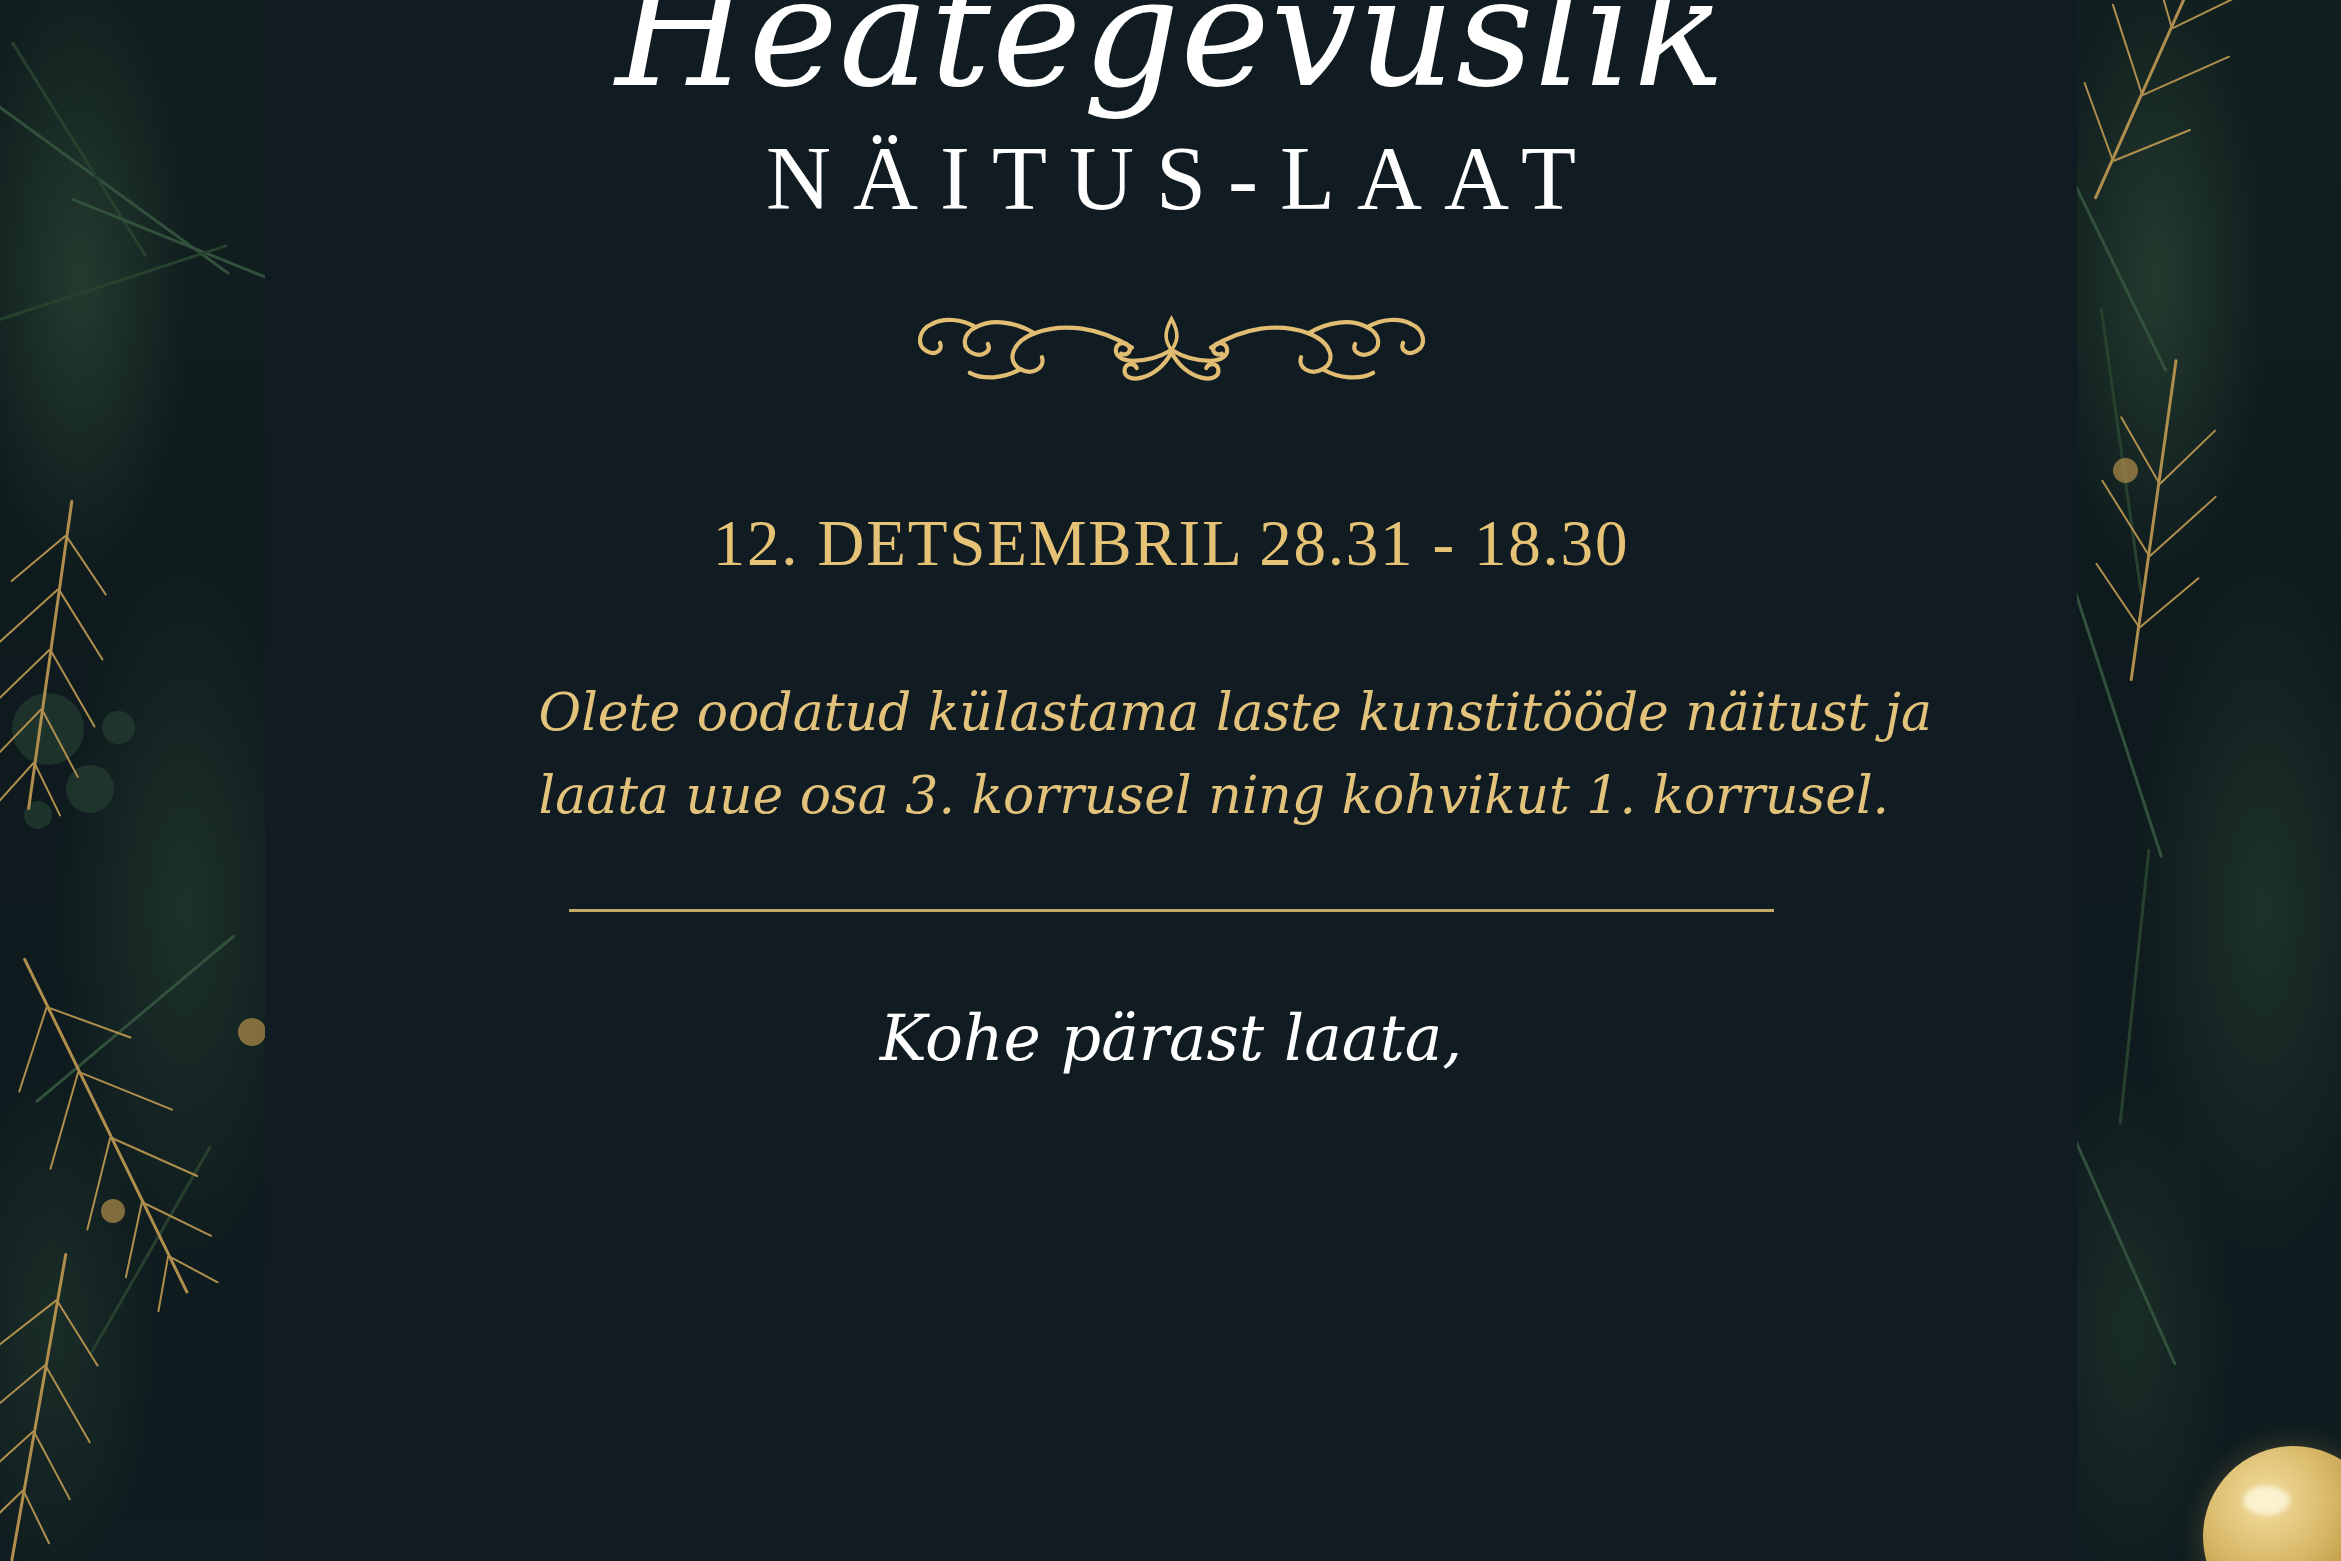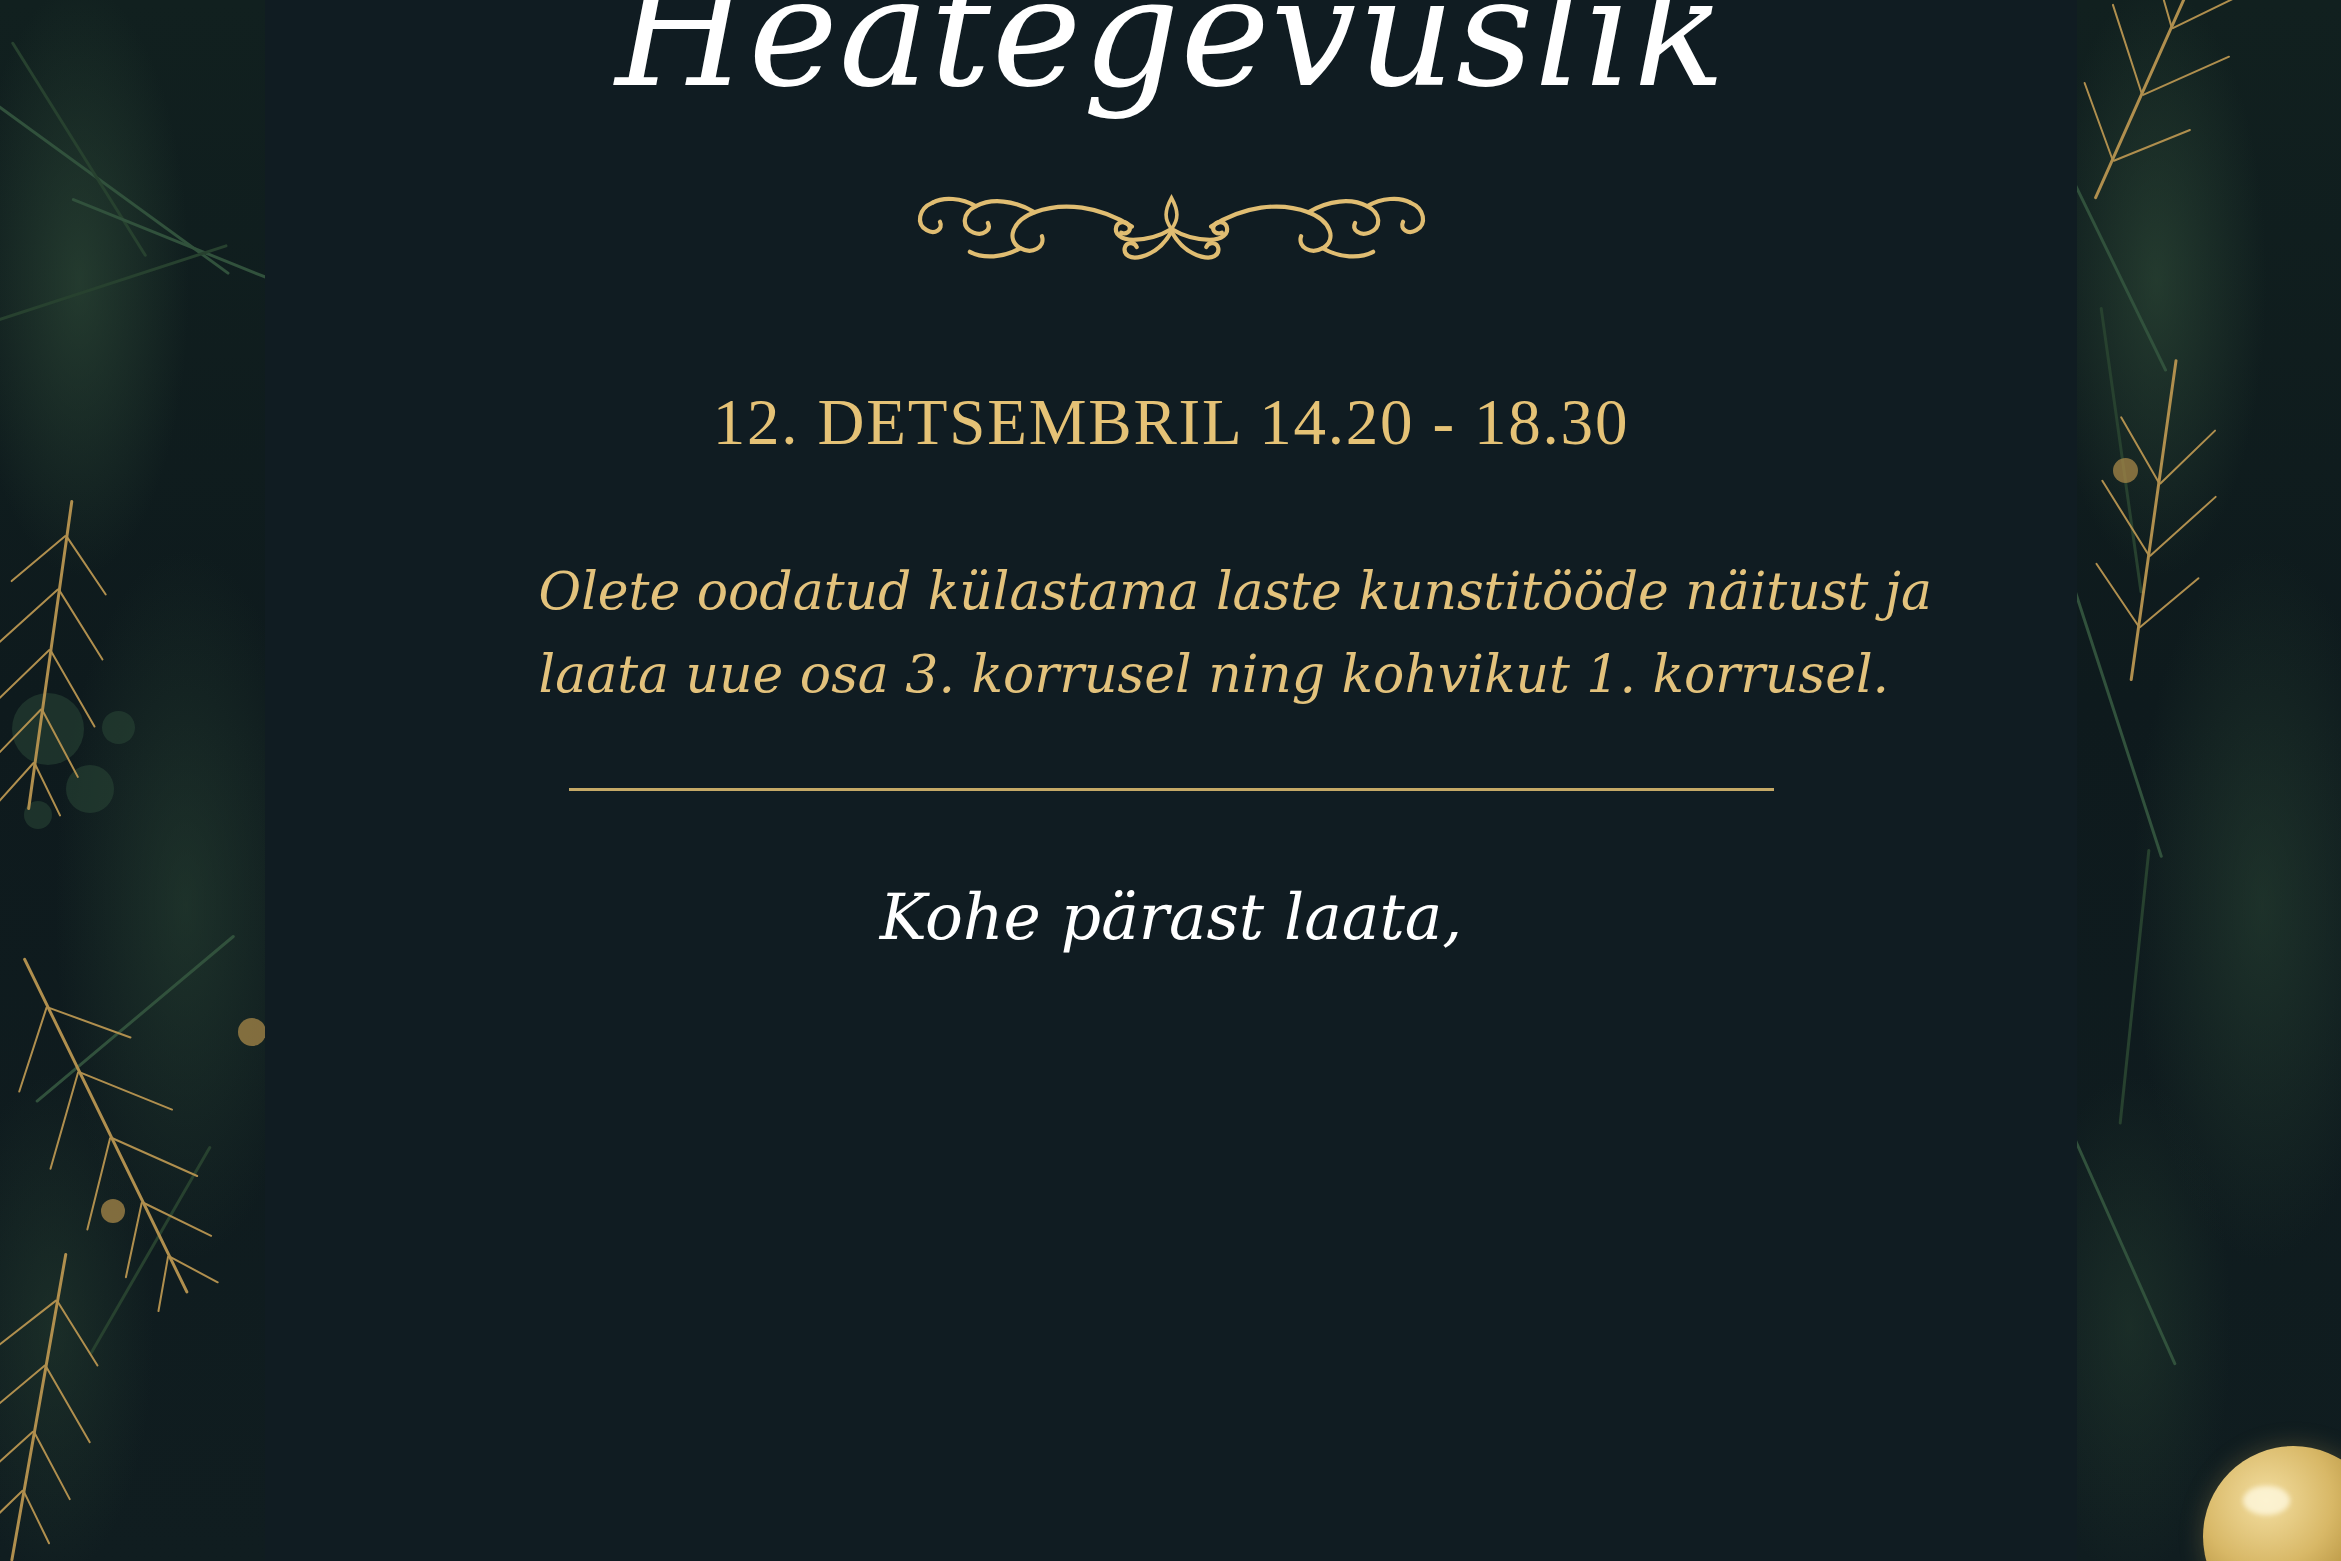--- a/index.html
+++ b/index.html
@@ -314,20 +314,21 @@
 
     <div class="bauble" style="left:126px; top:1446px; width:181px; height:181px;">
       <div class="glint"></div>
     </div>
   </div>
 
   <div class="card">
 
     <div class="script-title">Heategevuslik</div>
 
+    <div class="sub-title">NÄITUS-LAAT</div>
 
     <svg class="ornament" viewBox="0 0 1360 200">
       <g fill="none" stroke="#e0bd72" stroke-width="7" stroke-linecap="round">
 
         <path d="M680 48 C 668 70, 668 84, 680 100 C 692 84, 692 70, 680 48 Z" stroke-width="6"></path>
         <path d="M680 100 C 660 112, 640 118, 616 118 C 596 118, 584 108, 588 96 C 592 86, 606 86, 610 96 C 613 104, 604 110, 596 106"></path>
         <path d="M680 100 C 700 112, 720 118, 744 118 C 764 118, 776 108, 772 96 C 768 86, 754 86, 750 96 C 747 104, 756 110, 764 106"></path>
         <path d="M680 104 C 668 126, 652 140, 630 146 C 612 151, 600 144, 602 132 C 604 122, 618 120, 622 130"></path>
         <path d="M680 104 C 692 126, 708 140, 730 146 C 748 151, 760 144, 758 132 C 756 122, 742 120, 738 130"></path>
 
@@ -338,21 +339,21 @@
         <path d="M282 56 C 258 66, 254 92, 272 102 C 286 110, 300 100, 294 88"></path>
 
         <path d="M746 96 C 800 62, 860 54, 908 72 C 946 86, 956 118, 932 132 C 912 143, 890 130, 896 112"></path>
         <path d="M908 72 C 942 52, 980 48, 1006 62 C 1030 74, 1030 98, 1010 106 C 994 112, 980 102, 986 90"></path>
         <path d="M932 132 C 960 148, 994 150, 1016 138"></path>
         <path d="M1006 62 C 1030 48, 1060 46, 1078 56"></path>
         <path d="M1078 56 C 1102 66, 1106 92, 1088 102 C 1074 110, 1060 100, 1066 88"></path>
       </g>
     </svg>
 
-    <div class="date-line">12. DETSEMBRIL 14.20 - 18.30</div>
+    <div class="date-line">12. DETSEMBRIL 28.31 - 18.30</div>
 
 
     <div class="desc">
       <div class="desc-line">Olete oodatud  külastama laste kunstitööde näitust ja</div>
       <div class="desc-line">laata uue osa 3. korrusel ning kohvikut 1. korrusel.</div>
     </div>
 
 
     <div class="divider"></div>
 

